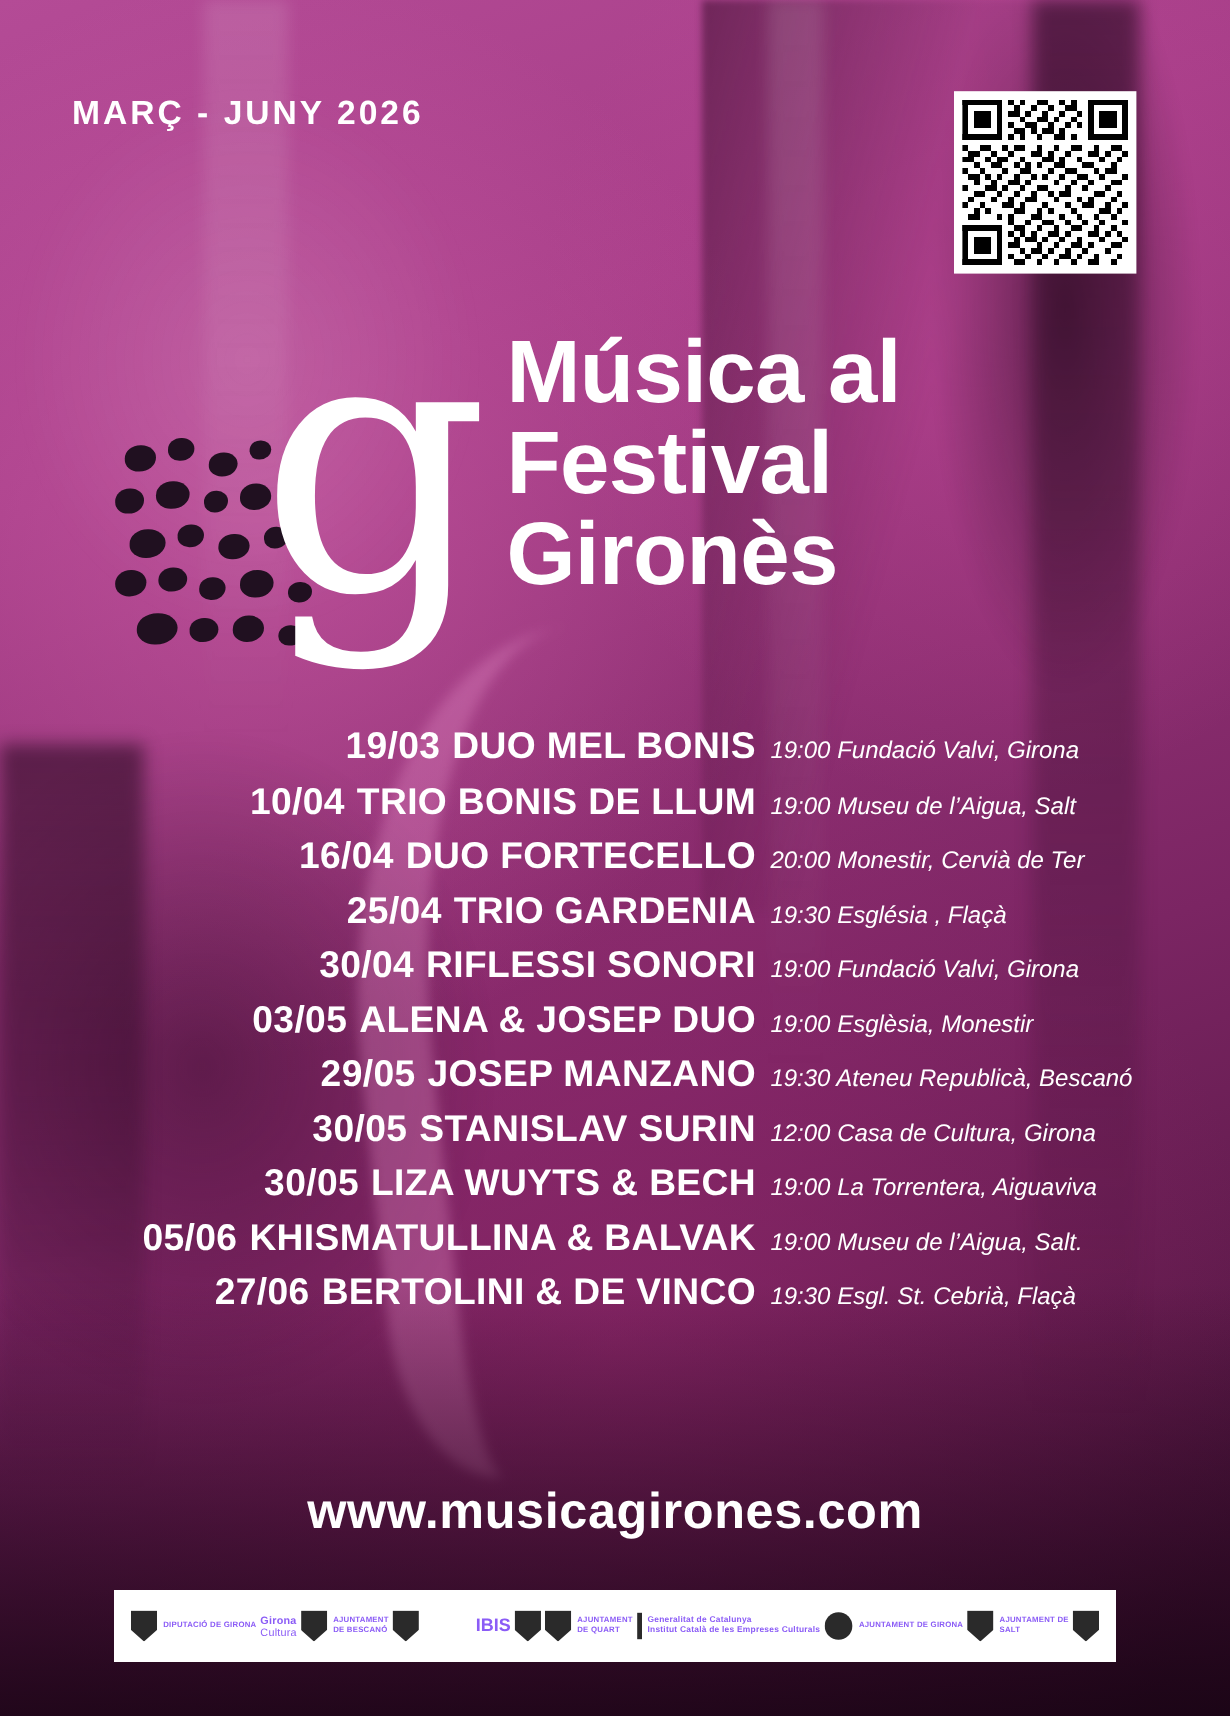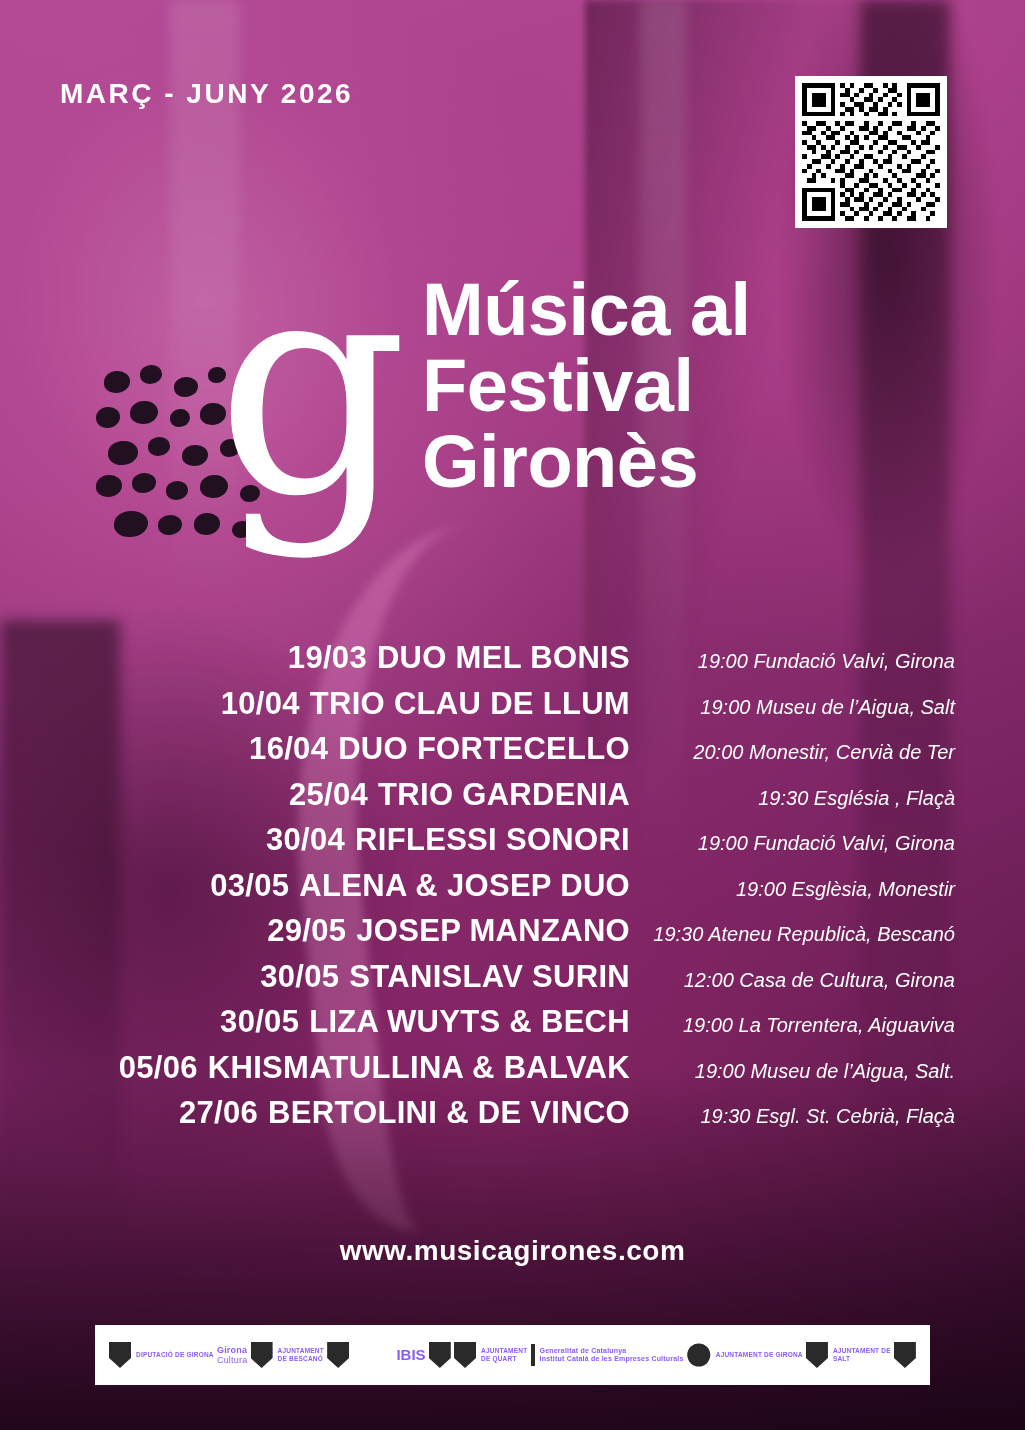--- a/index.html
+++ b/index.html
@@ -114,53 +114,53 @@
     font-size: 74px;
     line-height: 76px;
     font-weight: bold;
     color: #ffffff;
     letter-spacing: -0.5px;
   }
 
   
   .list {
     position: absolute;
-    left: 70px; right: 70px; top: 640px;
+    left: 70px; right: 70px; top: 604px;
   }
   .row {
     display: flex;
     align-items: baseline;
     height: 45.5px;
   }
   .row .left {
     flex: 0 0 560px;
     text-align: right;
     font-size: 31px;
     font-weight: bold;
     color: #ffffff;
     letter-spacing: 0.3px;
     white-space: nowrap;
   }
   .row .left .date { margin-right: 10px; }
   .row .right {
     flex: 1 1 auto;
-    text-align: right;
+    text-align: left;
     font-size: 20px;
     font-style: italic;
     color: #ffffff;
     white-space: nowrap;
     padding-left: 12px;
   }
 
   
   .web {
     position: absolute;
     left: 0; right: 0; top: 1235px;
     text-align: center;
-    font-size: 28px;
+    font-size: 42px;
     font-weight: bold;
     color: #ffffff;
     letter-spacing: 0.5px;
   }
 
   
   .sponsors {
     position: absolute;
     left: 95px; right: 95px; bottom: 45px;
     height: 60px;
@@ -465,21 +465,21 @@
       <div>Gironès</div>
     </div>
   </div>
 
   <div class="list">
       <div class="row">
         <div class="left"><span class="date">19/03</span><span>DUO MEL BONIS</span></div>
         <div class="right"><span>19:00</span> <span>Fundació Valvi, Girona</span></div>
       </div>
       <div class="row">
-        <div class="left"><span class="date">10/04</span><span>TRIO CLAU DE LLUM</span></div>
+        <div class="left"><span class="date">10/04</span><span>TRIO BONIS DE LLUM</span></div>
         <div class="right"><span>19:00</span> <span>Museu de l’Aigua, Salt</span></div>
       </div>
       <div class="row">
         <div class="left"><span class="date">16/04</span><span>DUO FORTECELLO</span></div>
         <div class="right"><span>20:00</span> <span>Monestir, Cervià de Ter</span></div>
       </div>
       <div class="row">
         <div class="left"><span class="date">25/04</span><span>TRIO GARDENIA</span></div>
         <div class="right"><span>19:30</span> <span>Església , Flaçà</span></div>
       </div>

